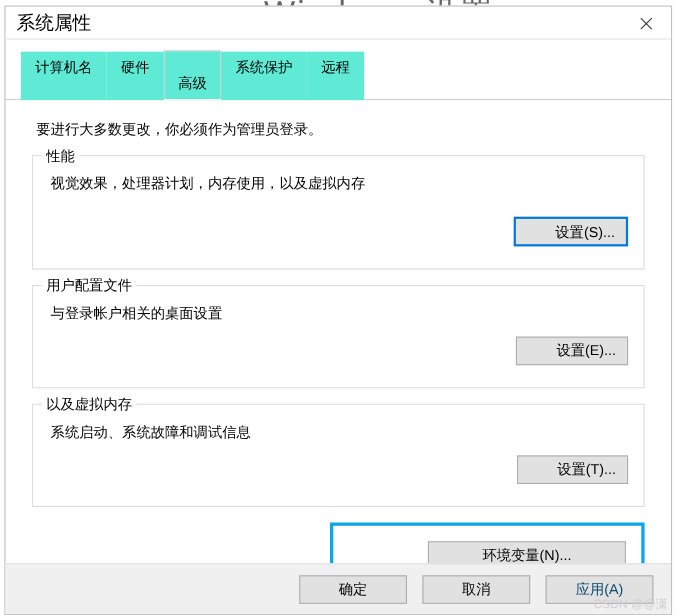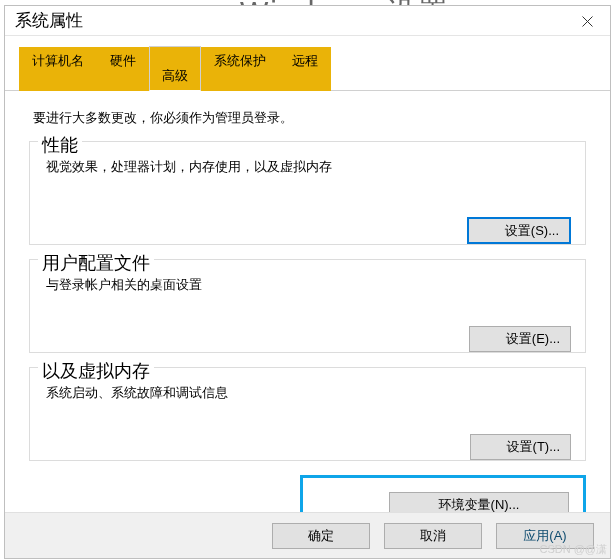--- a/index.html
+++ b/index.html
@@ -63,21 +63,21 @@
     gap: 0;
   }
   .tab {
     padding: 4px 12px 5px 12px;
     font-size: 13px;
     border: 1px solid transparent;
     border-bottom: none;
     cursor: pointer;
     position: relative;
     top: 1px;
-    background: #eab308;
+    background: #5eead4;
   }
   .tab.active {
     border: 1px solid #d0d0d0;
     border-bottom: 1px solid #fff;
     padding-top: 20px;
     margin-top: -1px;
   }
   .content {
     padding: 14px 24px 8px 24px;
   }
@@ -93,21 +93,21 @@
   }
   .group.g1 { height: 104px; }
   .group.g2 { height: 94px; }
   .group.g3 { height: 94px; }
   .group-title {
     position: absolute;
     top: -9px;
     left: 8px;
     background: #fff;
     padding: 0 4px;
-    font-size: 18px;
+    font-size: 13px;
   }
   .group-desc {
     font-size: 13px;
     margin: 2px 0 0 2px;
   }
   .btn {
     min-width: 92px;
     height: 26px;
     border: 1px solid #adadad;
     background: #e1e1e1;
@@ -121,21 +121,21 @@
     background: #e1e1e1;
     height: 27px;
   }
   .btn.disabled {
     color: #0c4a6e;
     cursor: default;
   }
   .group .btn {
     position: absolute;
     right: 14px;
-    bottom: 0;
+    bottom: 20px;
     padding-left: 36px;
   }
   .env-highlight {
     position: relative;
     border: 3px solid #0ea5e9;
     margin: 6px 0 8px auto;
     width: 286px;
     height: 60px;
   }
   .env-highlight .btn {

